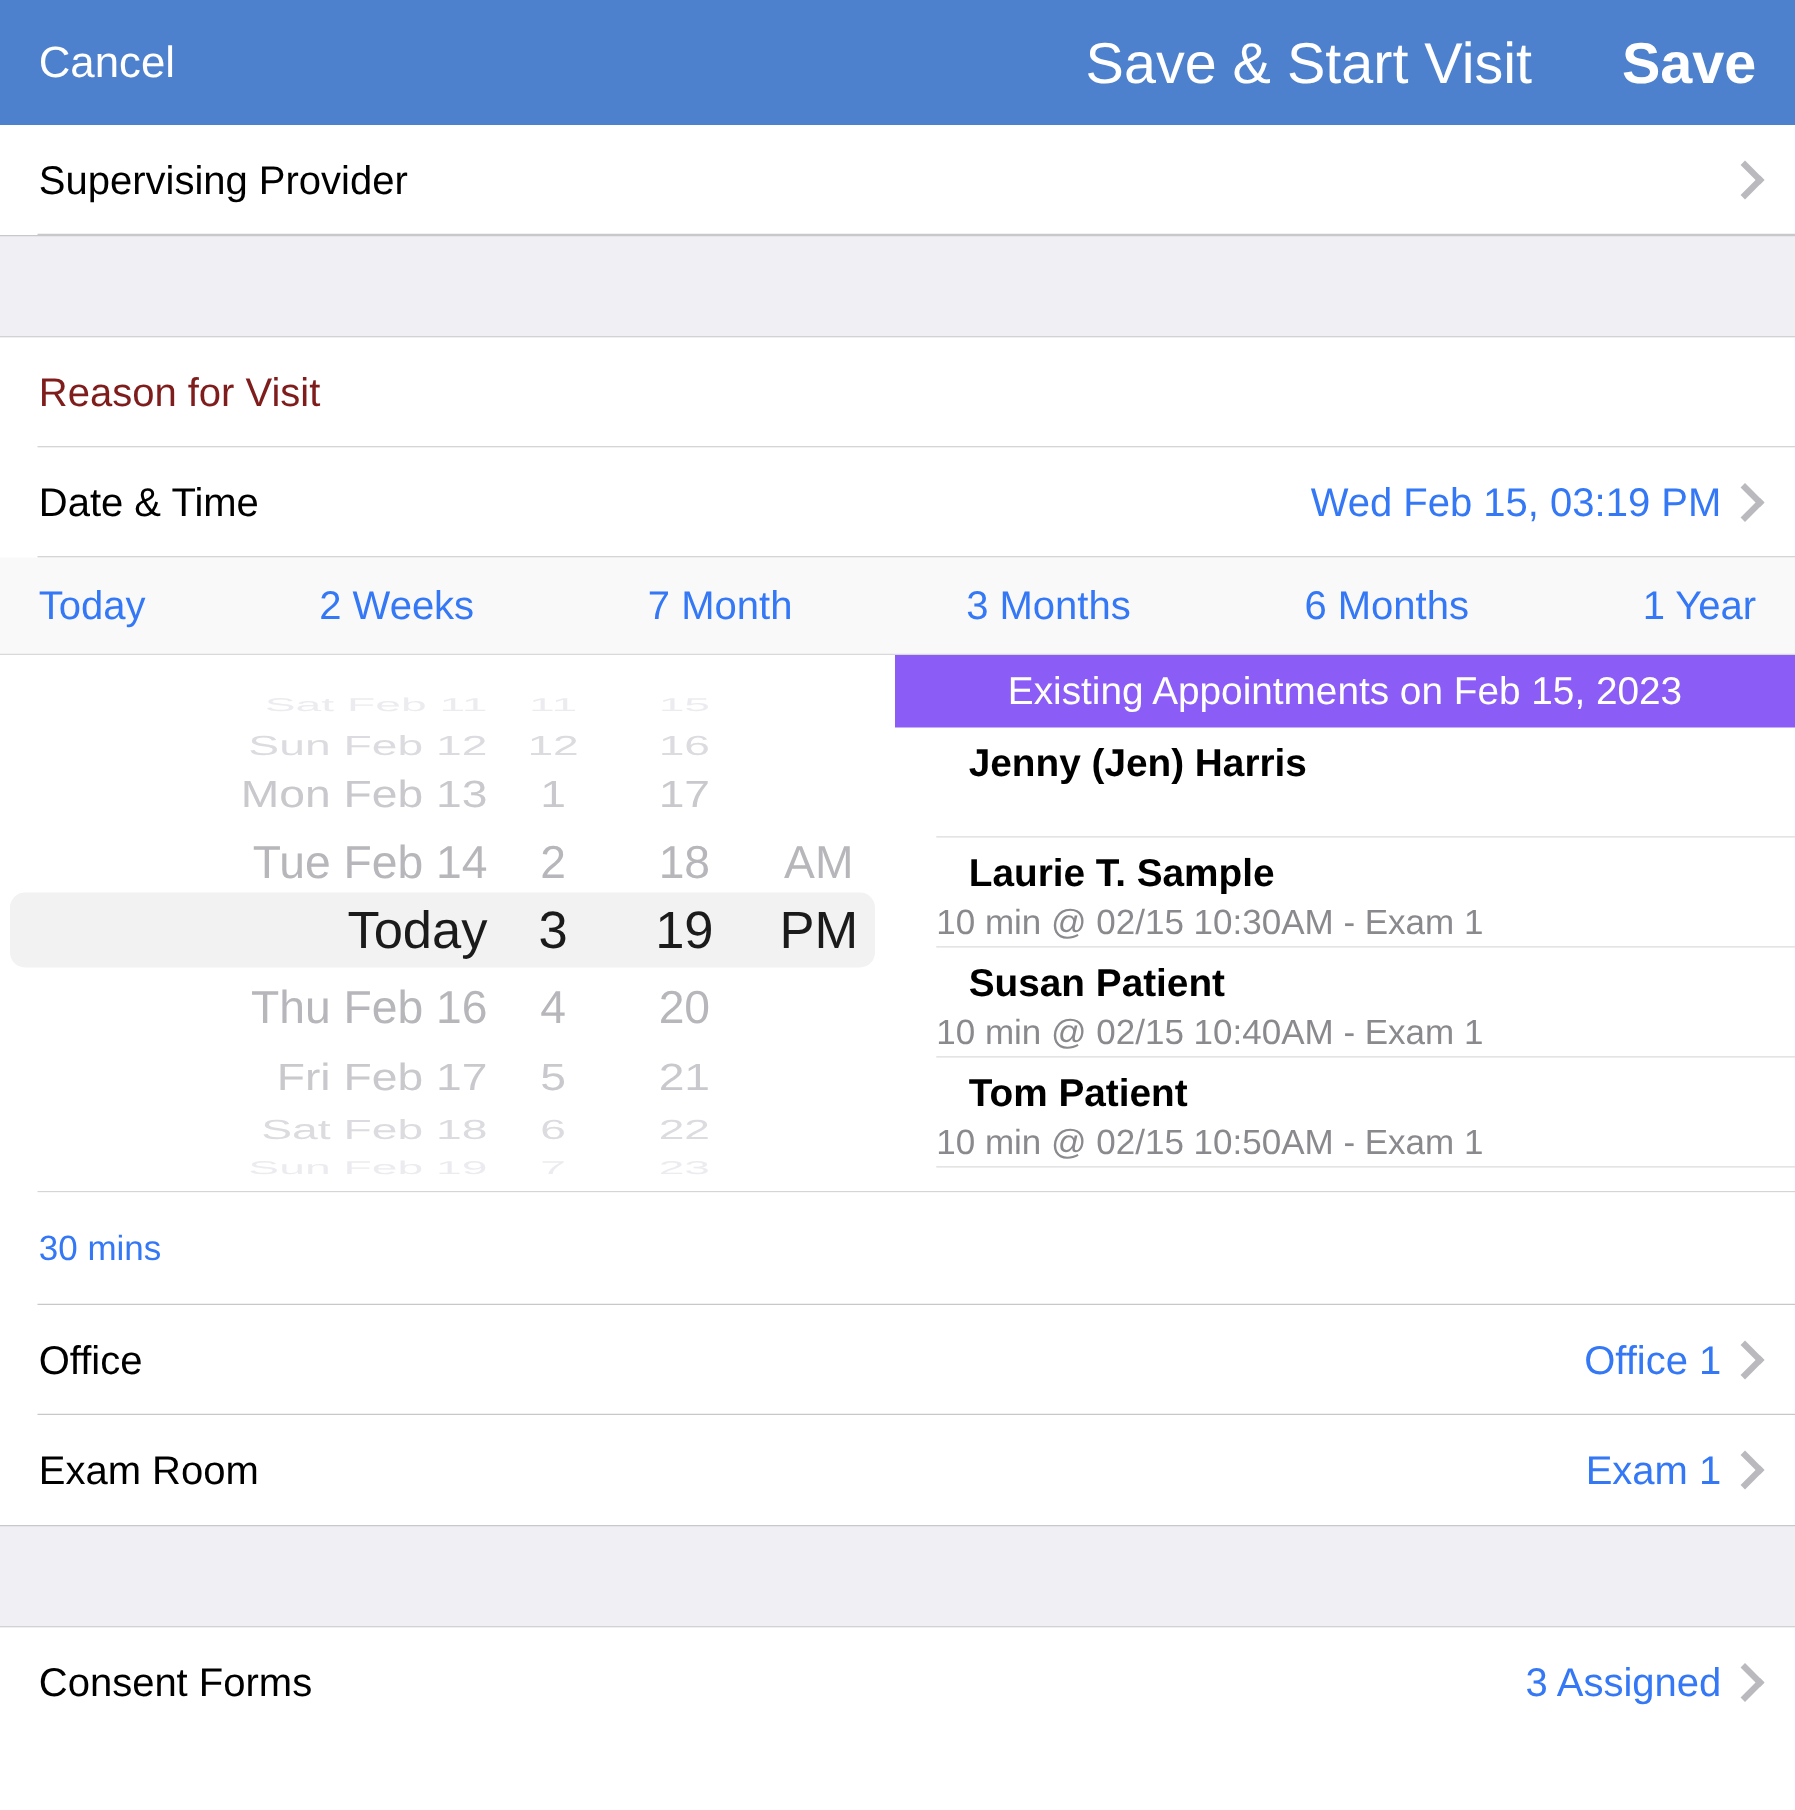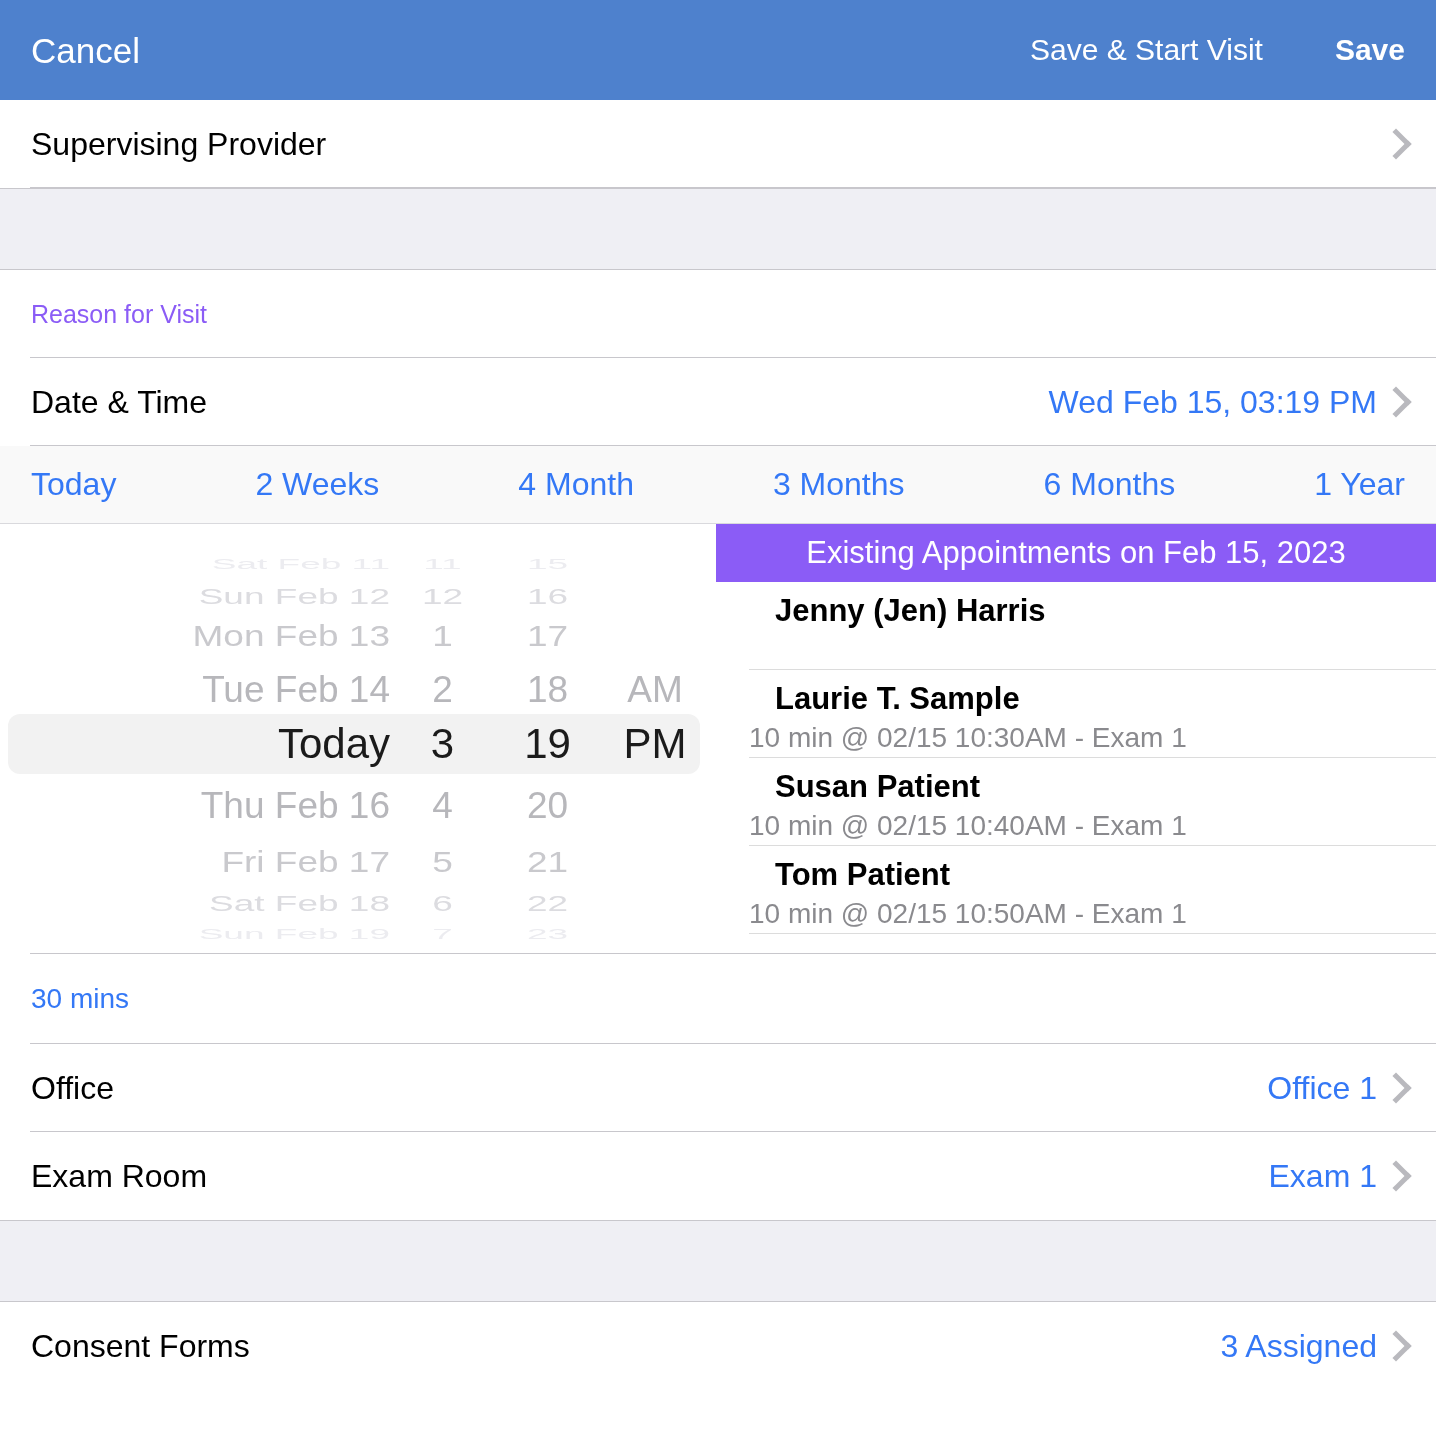--- a/index.html
+++ b/index.html
@@ -13,21 +13,21 @@
   #app{ position:relative; width:1436px; height:1448px; background:#fff; }
 
   
   .navbar{
     position:relative; height:100px; background:#4e81cd;
     display:flex; align-items:center;
   }
   .nav-left{ position:absolute; left:31px; top:50%; transform:translateY(-50%); }
   .nav-right{ position:absolute; right:0; top:50%; transform:translateY(-50%);
               display:flex; align-items:center; }
-  .nav-btn{ color:#ffffff; font-size:30px; line-height:1; white-space:nowrap; }
+  .nav-btn{ color:#ffffff; font-size:46px; line-height:1; white-space:nowrap; }
   .nav-btn.cancel{ font-size:35px; }
   .nav-btn.sstart{ margin-right:72px; }
   .nav-btn.save{ font-weight:bold; margin-right:31px; }
 
   
   .row{
     position:relative; background:#fff; display:flex; align-items:center;
     padding:0 31px; height:88px;
   }
   .row .sep{
@@ -50,21 +50,21 @@
   }
 
   
   .gap{
     background:#efeff4; height:82px; width:100%;
     border-top:1px solid #c8c7cc; border-bottom:1px solid #c8c7cc;
   }
 
   
   .reason-row{ height:88px; }
-  .reason-ph{ font-size:25px; color:#8b5cf6; }
+  .reason-ph{ font-size:32px; color:#7f1d1d; }
 
   
   .quickpick{
     position:relative; height:78px; background:#f9f9f9;
     display:flex; align-items:center; justify-content:space-between;
     padding:0 31px;
     border-bottom:1px solid #d9d9dd;
   }
   .qp-item{ font-size:32px; color:#3478f6; white-space:nowrap; }
 
@@ -160,21 +160,21 @@
     <span class="row-right">
       <span class="row-value">Wed Feb 15, 03:19 PM</span>
       <span class="chev"></span>
     </span>
     <span class="sep"></span>
   </div>
 
   <div class="quickpick">
     <span class="qp-item">Today</span>
     <span class="qp-item">2 Weeks</span>
-    <span class="qp-item">4 Month</span>
+    <span class="qp-item">7 Month</span>
     <span class="qp-item">3 Months</span>
     <span class="qp-item">6 Months</span>
     <span class="qp-item">1 Year</span>
   </div>
 
   <div class="pickzone">
 
     <div class="wheel">
       <div class="wheel-hl"></div>
       <div class="wheel-rows">

